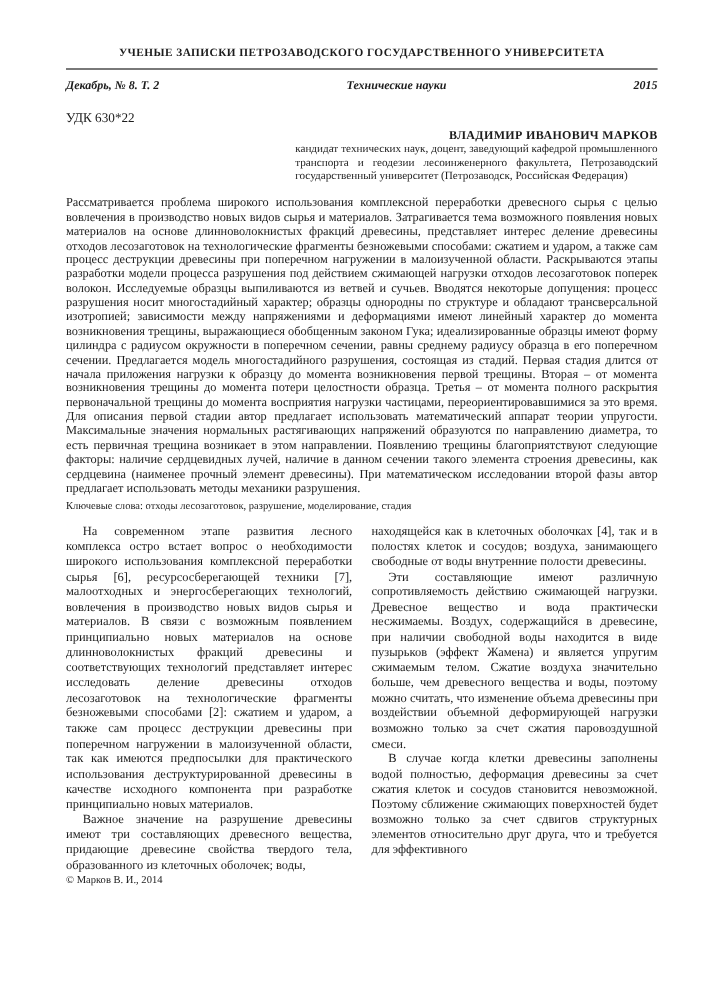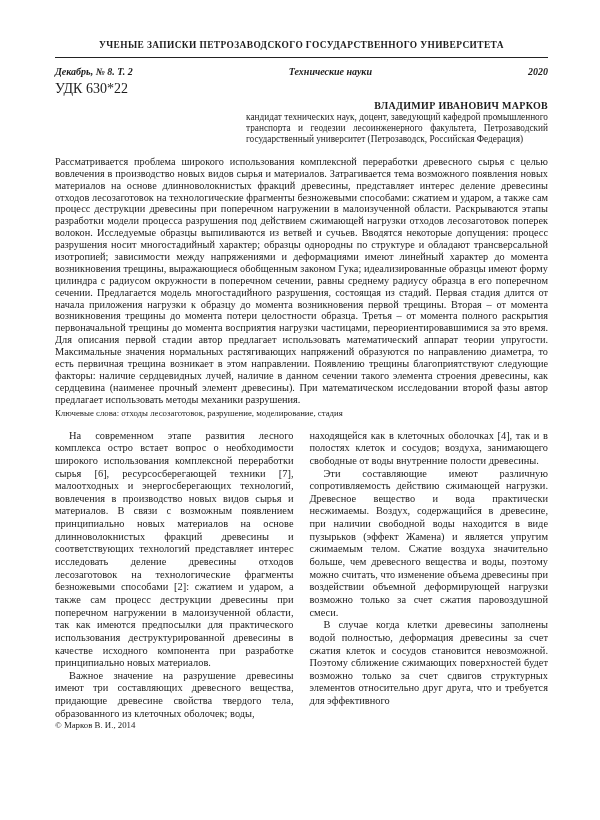--- a/index.html
+++ b/index.html
@@ -37,22 +37,22 @@
     display: flex;
     justify-content: space-between;
     align-items: baseline;
     font-weight: bold;
     font-size: 10px;
     font-style: italic;
   }
   .issue-row .center { text-align: center; flex: 1; }
   .issue-row .left, .issue-row .right { white-space: nowrap; }
   .udc {
-    font-size: 14px;
-    margin-top: 4px;
+    font-size: 11px;
+    margin-top: 16px;
   }
   
   .author-block {
     width: 302px;
     margin-left: auto;
     margin-top: 3px;
   }
   .author-name {
     text-align: right;
     font-weight: bold;
@@ -120,21 +120,21 @@
 
 <div class="page">
 
   <div class="journal-title">УЧЕНЫЕ ЗАПИСКИ ПЕТРОЗАВОДСКОГО ГОСУДАРСТВЕННОГО УНИВЕРСИТЕТА</div>
 
   <hr class="header-rule">
 
   <div class="issue-row">
     <span class="left">Декабрь, № 8. Т. 2</span>
     <span class="center">Технические науки</span>
-    <span class="right">2020</span>
+    <span class="right">2015</span>
   </div>
 
   <div class="udc">УДК 630*22</div>
 
   <div class="author-block">
     <div class="author-name">ВЛАДИМИР ИВАНОВИЧ МАРКОВ</div>
     <div class="author-affiliation">кандидат технических наук, доцент, заведующий кафедрой промышленного транспорта и геодезии лесоинженерного факультета, Петрозаводский государственный университет (Петрозаводск, Российская Федерация)</div>
   </div>
 
 

